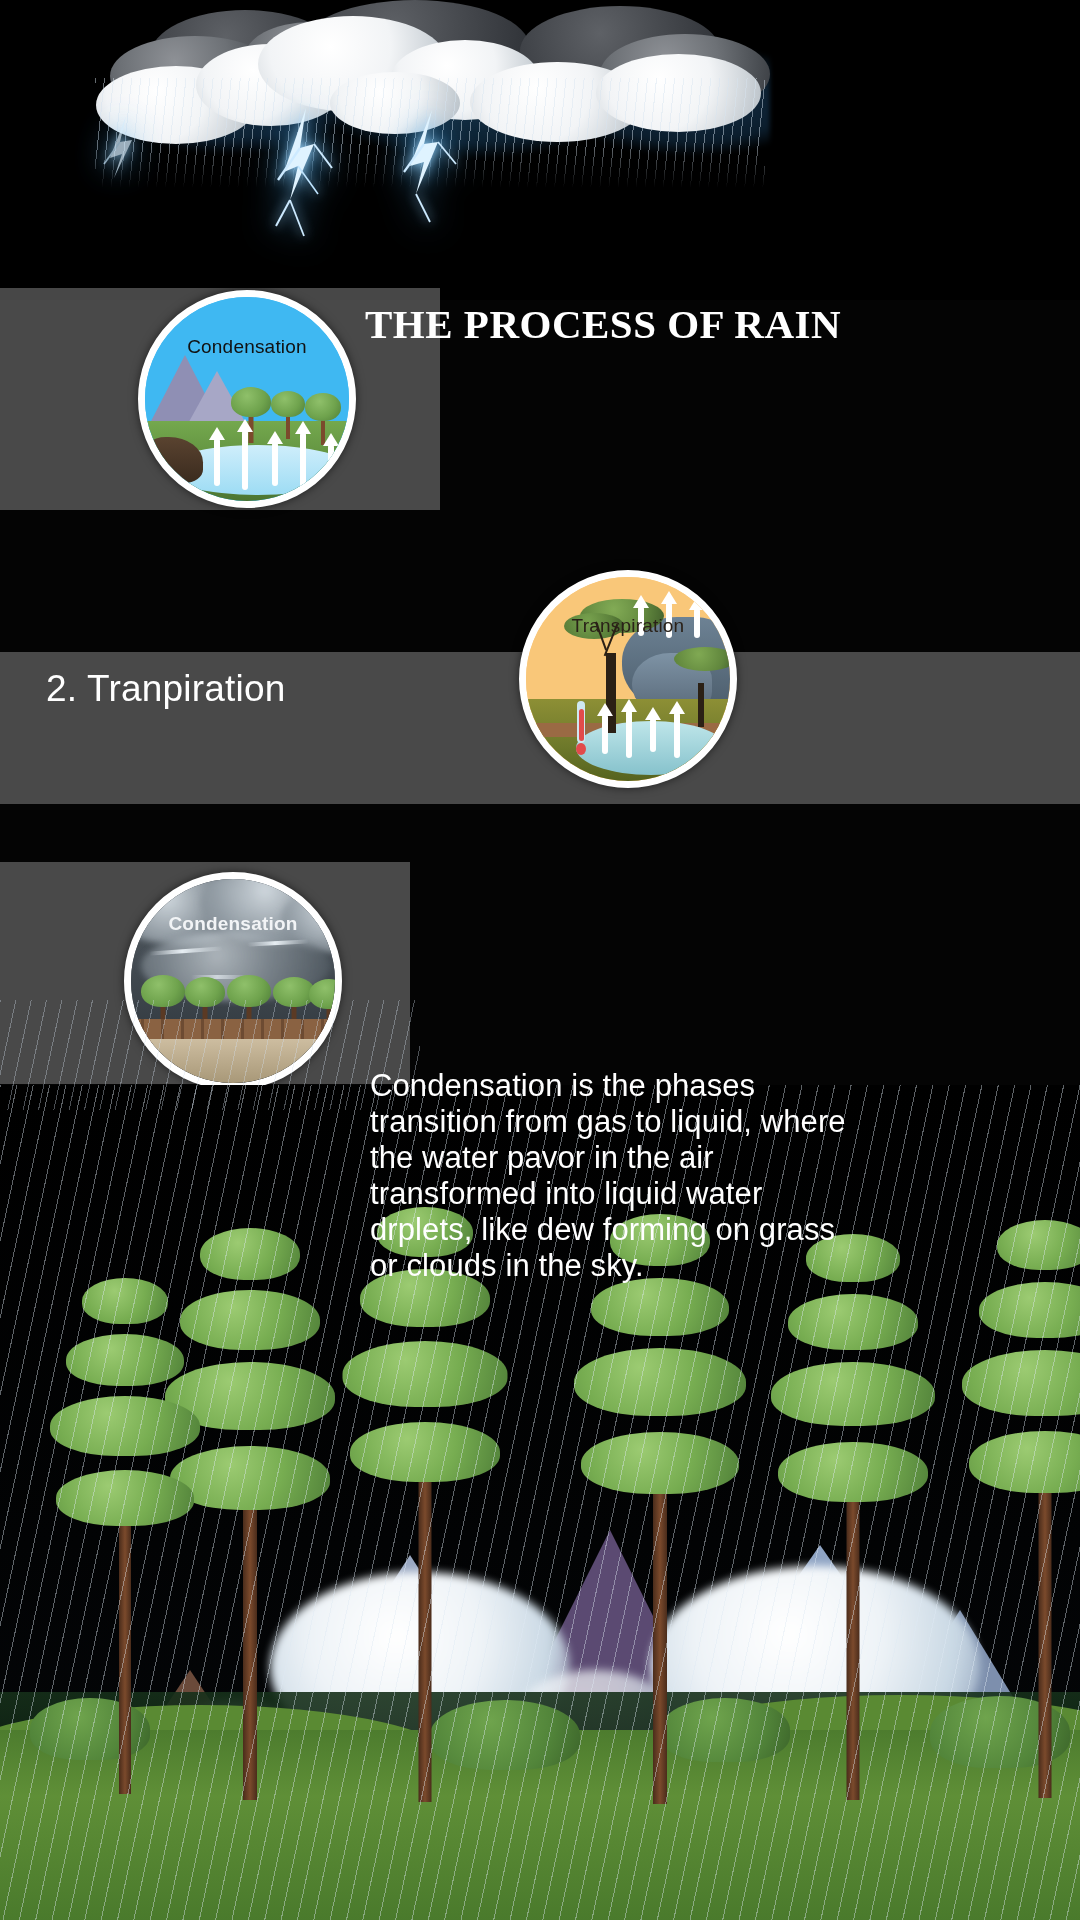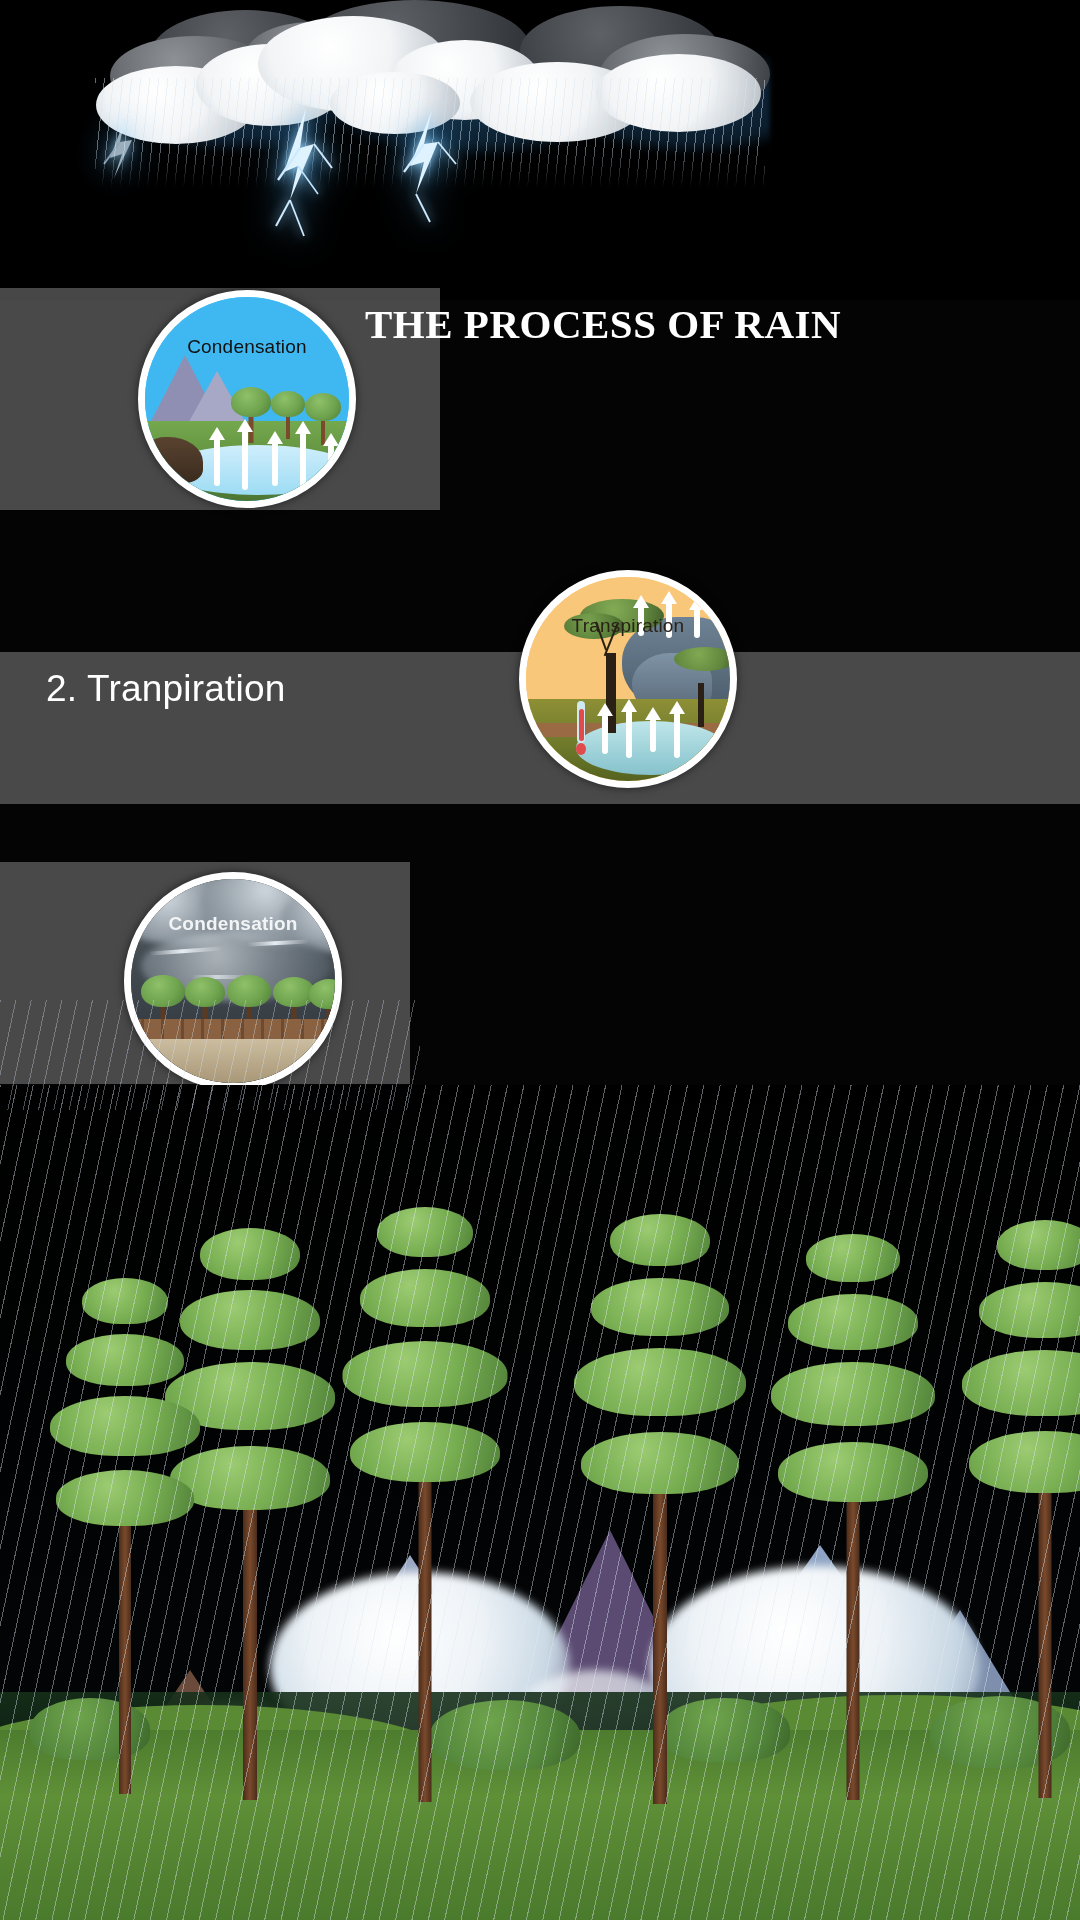--- a/index.html
+++ b/index.html
@@ -409,20 +409,21 @@
       <div class="slat" style="left:130px;"></div>
         <div class="slat" style="left:150px;"></div>
       <div class="slat" style="left:170px;"></div>
         <div class="slat" style="left:190px;"></div>
     </div>
     <div class="ground" style="bottom:0; height:44px; background:linear-gradient(#cdbda0,#a89878);"></div>
 
     <div class="c-label">Condensation</div>
   </div>
 
+  <div class="step-body" id="body-cond">Condensation is the phases transition from gas to liquid, where the water pavor in the air transformed into liquid water drplets, like dew forming on grass or clouds in the sky.</div>
 
   <div class="cond-rain"></div>
 
   <div class="forest">
     <div class="forest-sky"></div>
 
     <div class="mtn-range">
       <div class="mtn" style="left:20px;  border-width:0 80px 120px 80px;  border-bottom-color:#6a4a3a;"></div>
       <div class="mtn" style="left:170px; border-width:0 150px 235px 150px; border-bottom-color:#9aa8c2;"></div>
       <div class="mtn" style="left:390px; border-width:0 130px 260px 130px; border-bottom-color:#5b4a72;"></div>

